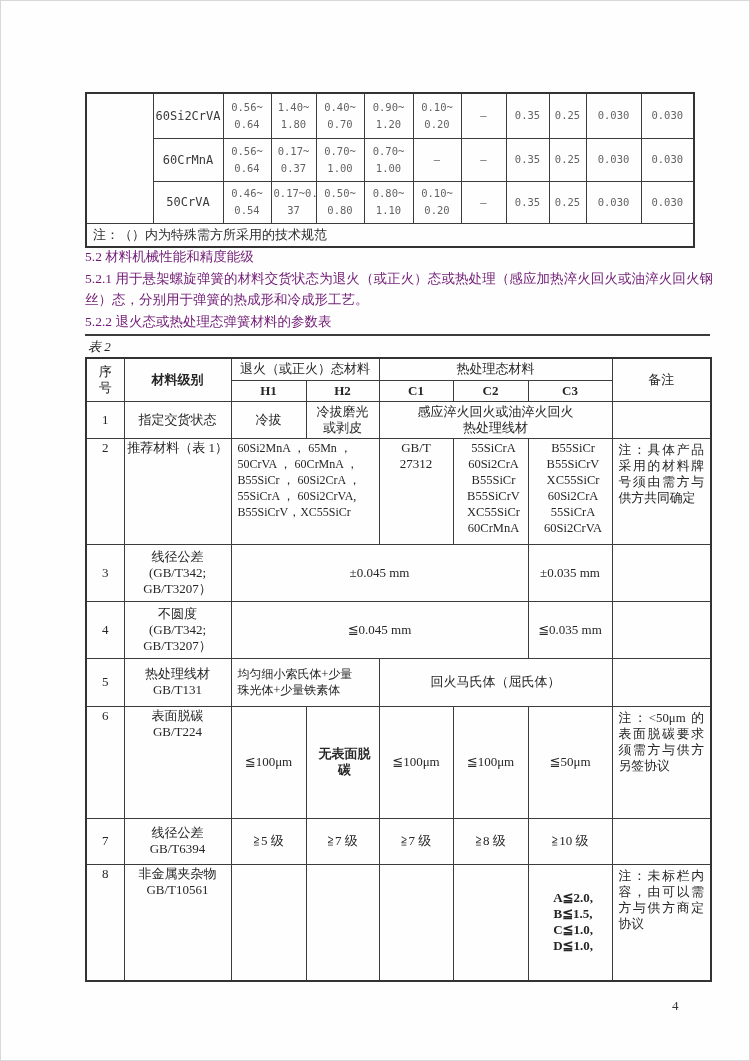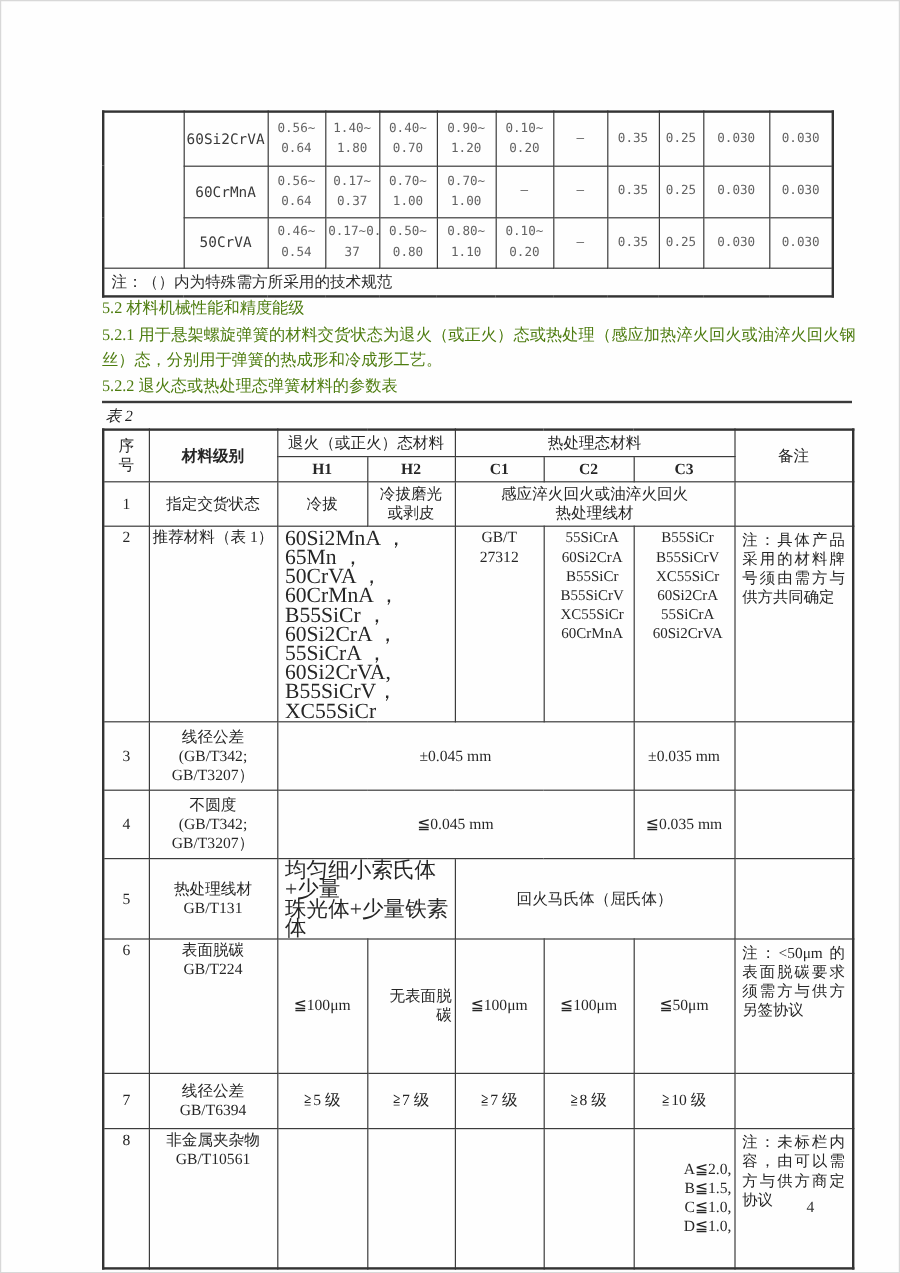--- a/index.html
+++ b/index.html
@@ -5,42 +5,42 @@
   html,body { margin:0; padding:0; background:#fff; }
   .page {
     position:relative; width:750px; height:1061px; background:#fefefe;
     font-family:"Liberation Serif","DejaVu Serif",serif; color:#1f1f1f;
     box-shadow: inset 0 0 0 1px #d8d8d8;
     overflow:hidden;
   }
   table { border-collapse:collapse; table-layout:fixed; }
   td { border:1px solid #3c3c3c; font-size:13px; text-align:center; vertical-align:middle; padding:1px 2px; overflow:hidden; }
   .pre { white-space:pre-line; }
-  .tl { text-align:right; }
+  .tl { text-align:center;font-weight:bold; }
   .tt { vertical-align:top; }
   .b { font-weight:bold; }
 
   
   .ttop { position:absolute; left:85px; top:92px; width:608px; border:2px solid #333; }
   .ttop td { color:#444; }
   .ttop .mat { font-family:"DejaVu Sans Mono","Liberation Mono",monospace; font-size:12px; color:#3a3a3a; }
   .ttop .val { font-family:"DejaVu Sans Mono","Liberation Mono",monospace; font-size:10.5px; color:#636363; line-height:17px; }
   .ttop .note { text-align:left; font-size:13px; color:#2c2c2c; padding:2px 6px; }
 
   
   .sec { position:absolute; left:85px; top:246px; width:628px; }
-  .sec p { margin:0; font-size:13.5px; line-height:21.5px; color:#4d7c0f; }
+  .sec p { margin:0; font-size:13.5px; line-height:21.5px; color:#701a75; }
   .just { text-align:justify; }
 
   
   .t2wrap { position:absolute; left:85px; top:334px; width:625px; }
   .caption { border-top:2px solid #3a3a3a; padding:2px 3px 1px; font-size:13px; color:#222;font-style:italic; }
   .t2 { width:625px; border:2px solid #333; }
   .t2 td { color:#262626; line-height:16px; }
-  .lst { font-size:18px; line-height:19px; text-align:left; padding-left:6px; }
+  .lst { font-size:12px; line-height:19px; text-align:left; padding-left:6px; }
   .lst2 { font-size:12.5px; line-height:17px; text-align:center; padding-left:8px; }
   .remark { text-align:justify; vertical-align:top; padding:3px 6px; font-size:12.8px; line-height:16.5px; }
   .pageno { position:absolute; left:672px; top:998px; font-size:13px; color:#333; }
 </style>
 </head>
 <body>
 
 <div class="page">
 
   <table class="ttop">

